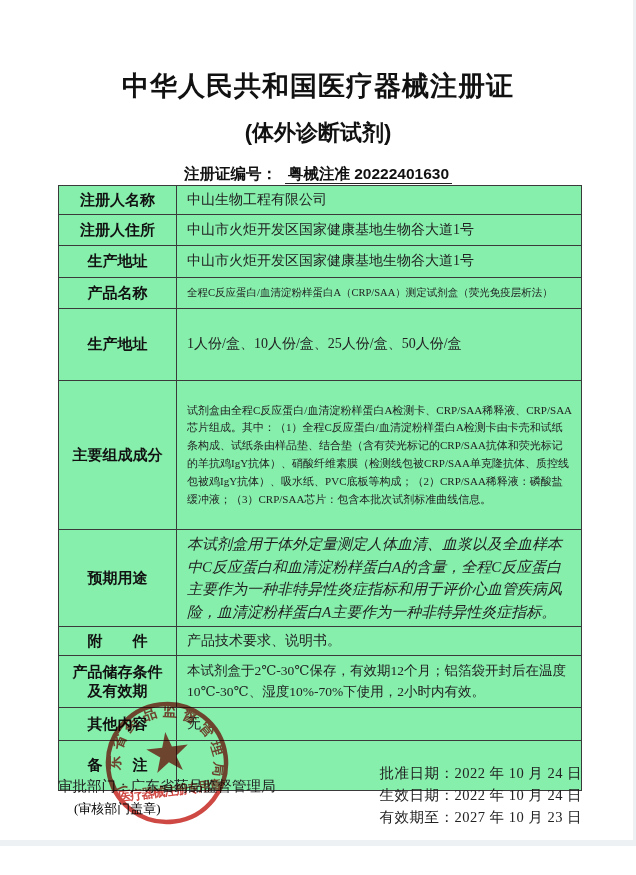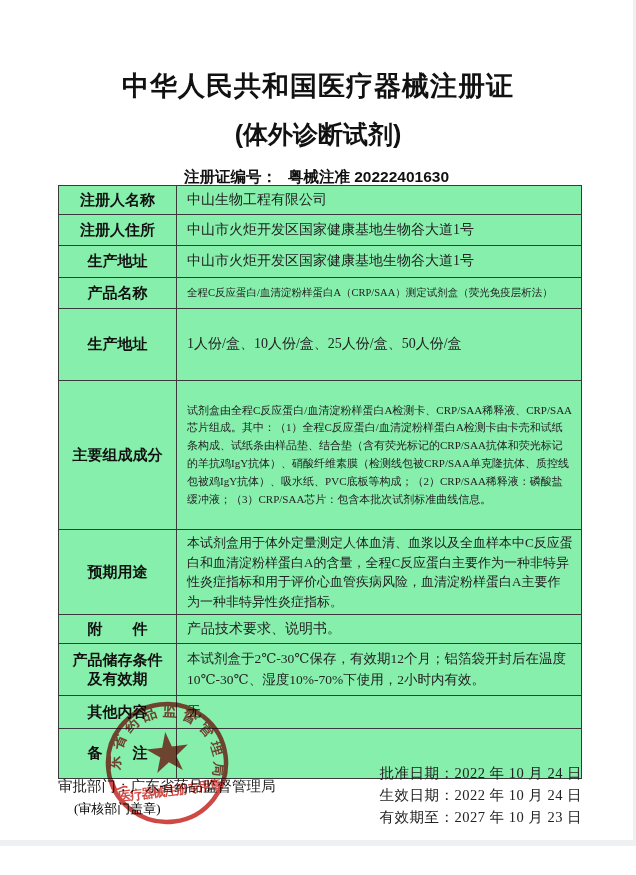--- a/index.html
+++ b/index.html
@@ -20,21 +20,21 @@
     font-weight:700;
     font-size:27px;
     letter-spacing:1px;
     color:#111;
   }
   .doc-subtitle{
     margin-top:14px;
     text-align:center;
     font-family:"Liberation Sans","DejaVu Sans",sans-serif;
     font-weight:700;
-    font-size:25px;
+    font-size:22px;
     color:#111;
   }
   .reg-line{
     margin-top:16px;
     text-align:center;
     font-family:"Liberation Sans","DejaVu Sans",sans-serif;
     font-weight:700;
     font-size:15.5px;
     color:#111;
   }
@@ -80,21 +80,21 @@
     font-size:14px;
     line-height:1.45;
     box-sizing:border-box;
     color:#222;
   }
   .h29{min-height:29px;} .h31{min-height:31px;} .h32{min-height:32px;}
   .h72{min-height:72px;} .h149{min-height:149px;} .h57{min-height:57px;}
   .h52{min-height:52px;} .h33{min-height:33px;} .h49{min-height:49px;}
   .fs-product{font-size:10.5px;line-height:1.3;}
   .fs-comp{font-size:11px;line-height:1.62;padding-top:6px;padding-bottom:6px;}
-  .fs-use{font-size:13px;line-height:1.5;}
+  .fs-use{font-size:15px;line-height:1.5;font-style:italic;}
   .fs-store{font-size:13.5px;line-height:1.55;}
   .footer{
     position:absolute;
     left:58px;right:54px;top:764px;
     display:flex;
     justify-content:space-between;
     align-items:center;
   }
   .approval{
     font-size:14.5px;

